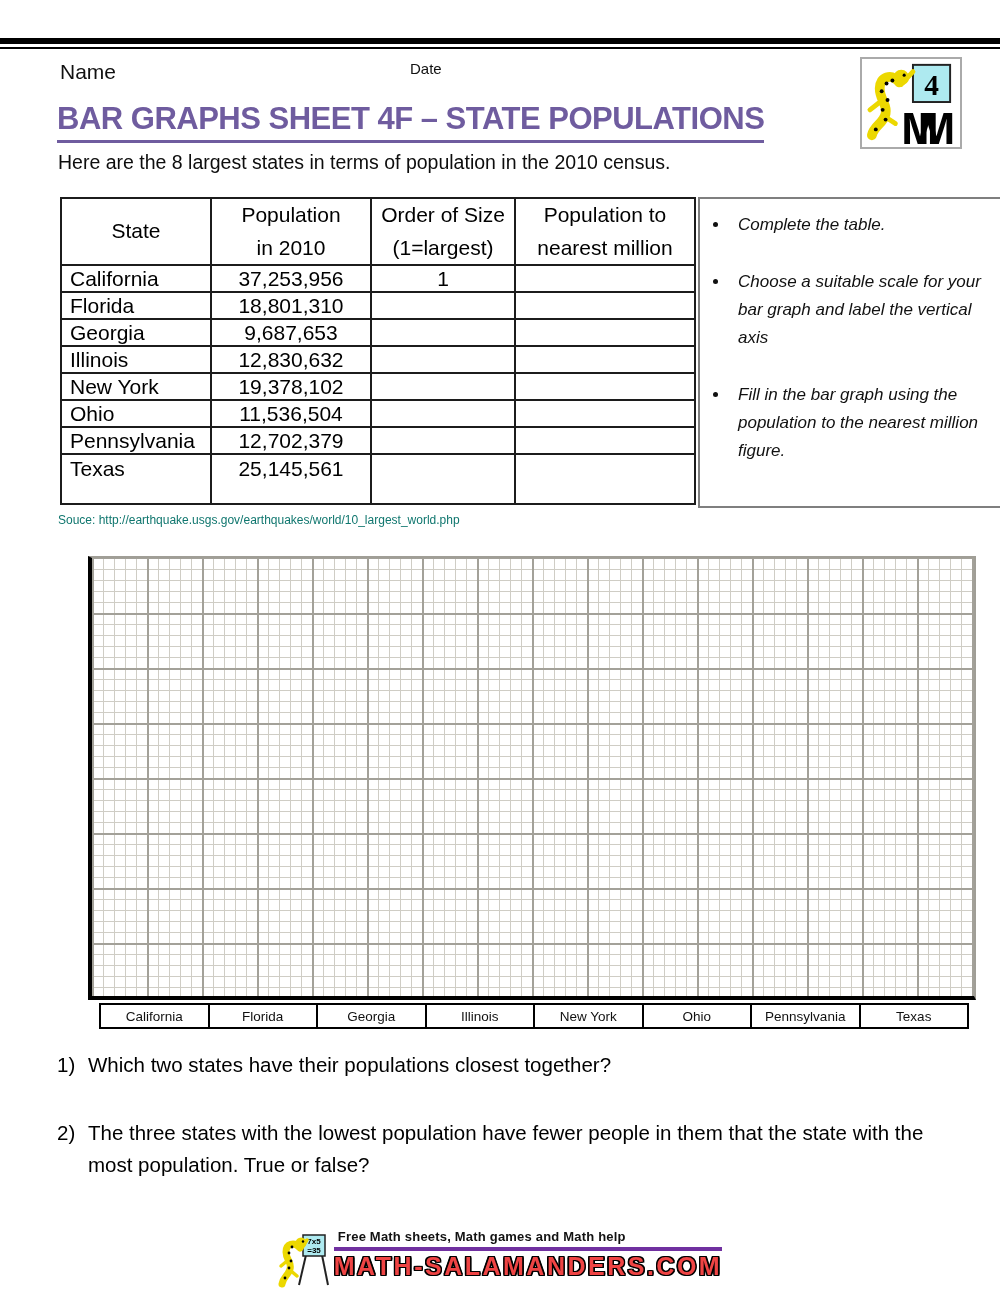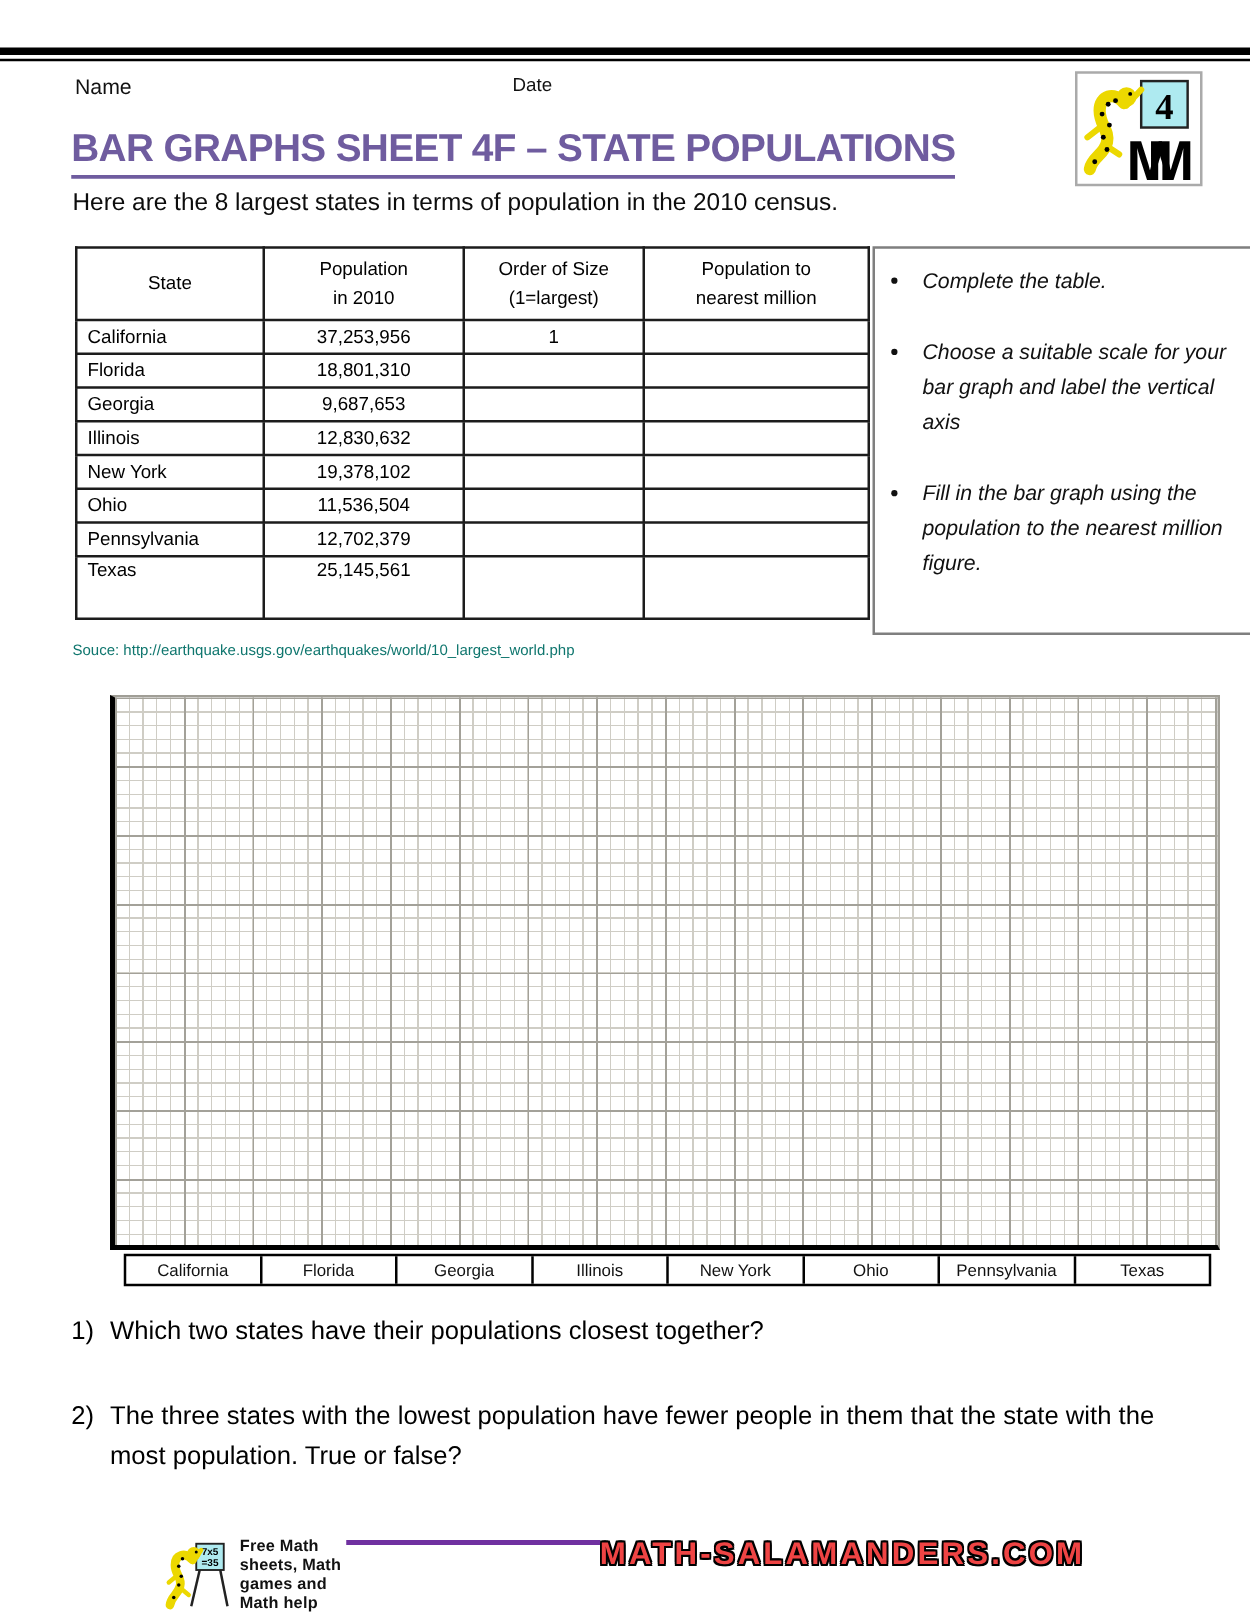--- a/index.html
+++ b/index.html
@@ -3,37 +3,37 @@
 <meta charset="utf-8">
 <style>
   html,body{margin:0;padding:0;background:#ffffff;}
   body{font-family:"Liberation Sans",sans-serif;color:#111;}
   .page{position:relative;width:1000px;height:1294px;background:#fff;overflow:hidden;}
 
   
   .top-rule{position:absolute;left:0;top:38px;width:1000px;height:6px;background:#000;}
   .top-rule-thin{position:absolute;left:0;top:47px;width:1000px;height:2px;background:#000;}
 
-  .name-label{position:absolute;left:60px;top:60px;font-size:17px;}
+  .name-label{position:absolute;left:60px;top:60px;font-size:21px;}
   .date-label{position:absolute;left:410px;top:60px;font-size:15px;}
 
   
   .corner-logo{position:absolute;left:860px;top:57px;width:102px;height:92px;
     background:#fff;border:2px solid #aaa;box-sizing:border-box;}
   .corner-logo svg{display:block;width:100%;height:100%;}
 
   
   .page-title{position:absolute;left:57px;top:101px;font-size:31px;font-weight:bold;
     letter-spacing:-0.5px;color:#6f5c9f;border-bottom:3px solid #6f5c9f;
     padding-bottom:3px;white-space:nowrap;}
   .intro-line{position:absolute;left:58px;top:151px;font-size:19.5px;color:#0d0d0d;}
 
   
   table.data-table{position:absolute;left:60px;top:197px;border-collapse:collapse;
-    table-layout:fixed;font-size:15px;color:#000;}
+    table-layout:fixed;font-size:21px;color:#000;}
   .data-table th,.data-table td{border:2px solid #1c1c1c;padding:0 6px;overflow:hidden;}
   .data-table th{font-weight:normal;text-align:center;white-space:pre-line;height:56px;line-height:1.55;}
   .data-table td{height:25px;}
   .col-state{width:150px;}
   .col-pop{width:160px;}
   .col-order{width:144px;}
   .col-near{width:180px;}
   .data-table td.cell-state{text-align:left;padding-left:8px;}
   .data-table td.cell-pop,.data-table td.cell-order{text-align:center;border-radius:11px;}
   .data-table tr.last-row td{height:46px;vertical-align:top;padding-top:2px;}
@@ -68,21 +68,21 @@
   .question{position:absolute;left:57px;display:flex;font-size:20.5px;line-height:32px;color:#000;}
   .question .q-num{width:31px;flex:0 0 31px;}
   .question .q-text{max-width:858px;}
   .question-1{top:1049px;}
   .question-2{top:1117px;}
 
   
   .footer{position:absolute;left:0;top:1229px;width:1000px;display:flex;justify-content:center;}
   .footer-inner{display:flex;align-items:flex-start;}
   .footer-logo{width:52px;height:58px;margin-right:4px;margin-top:2px;}
-  .footer-col{display:flex;}
+  .footer-col{display:flex;flex-direction:column;}
   .footer-tagline{font-size:13px;font-weight:bold;letter-spacing:0.2px;padding-left:4px;}
   .footer-rule{height:4px;background:#7030a0;margin:3px 0 1px 0;width:100%;}
   .footer-wordmark{font-size:25px;font-weight:bold;text-transform:uppercase;letter-spacing:2.5px;
     color:#ef4444;white-space:nowrap;
     text-shadow:-1.4px -1.4px 0 #000,1.4px -1.4px 0 #000,-1.4px 1.4px 0 #000,1.4px 1.4px 0 #000,
       -1.4px 0 0 #000,1.4px 0 0 #000,0 -1.4px 0 #000,0 1.4px 0 #000;}
 </style>
 </head>
 <body>
 

